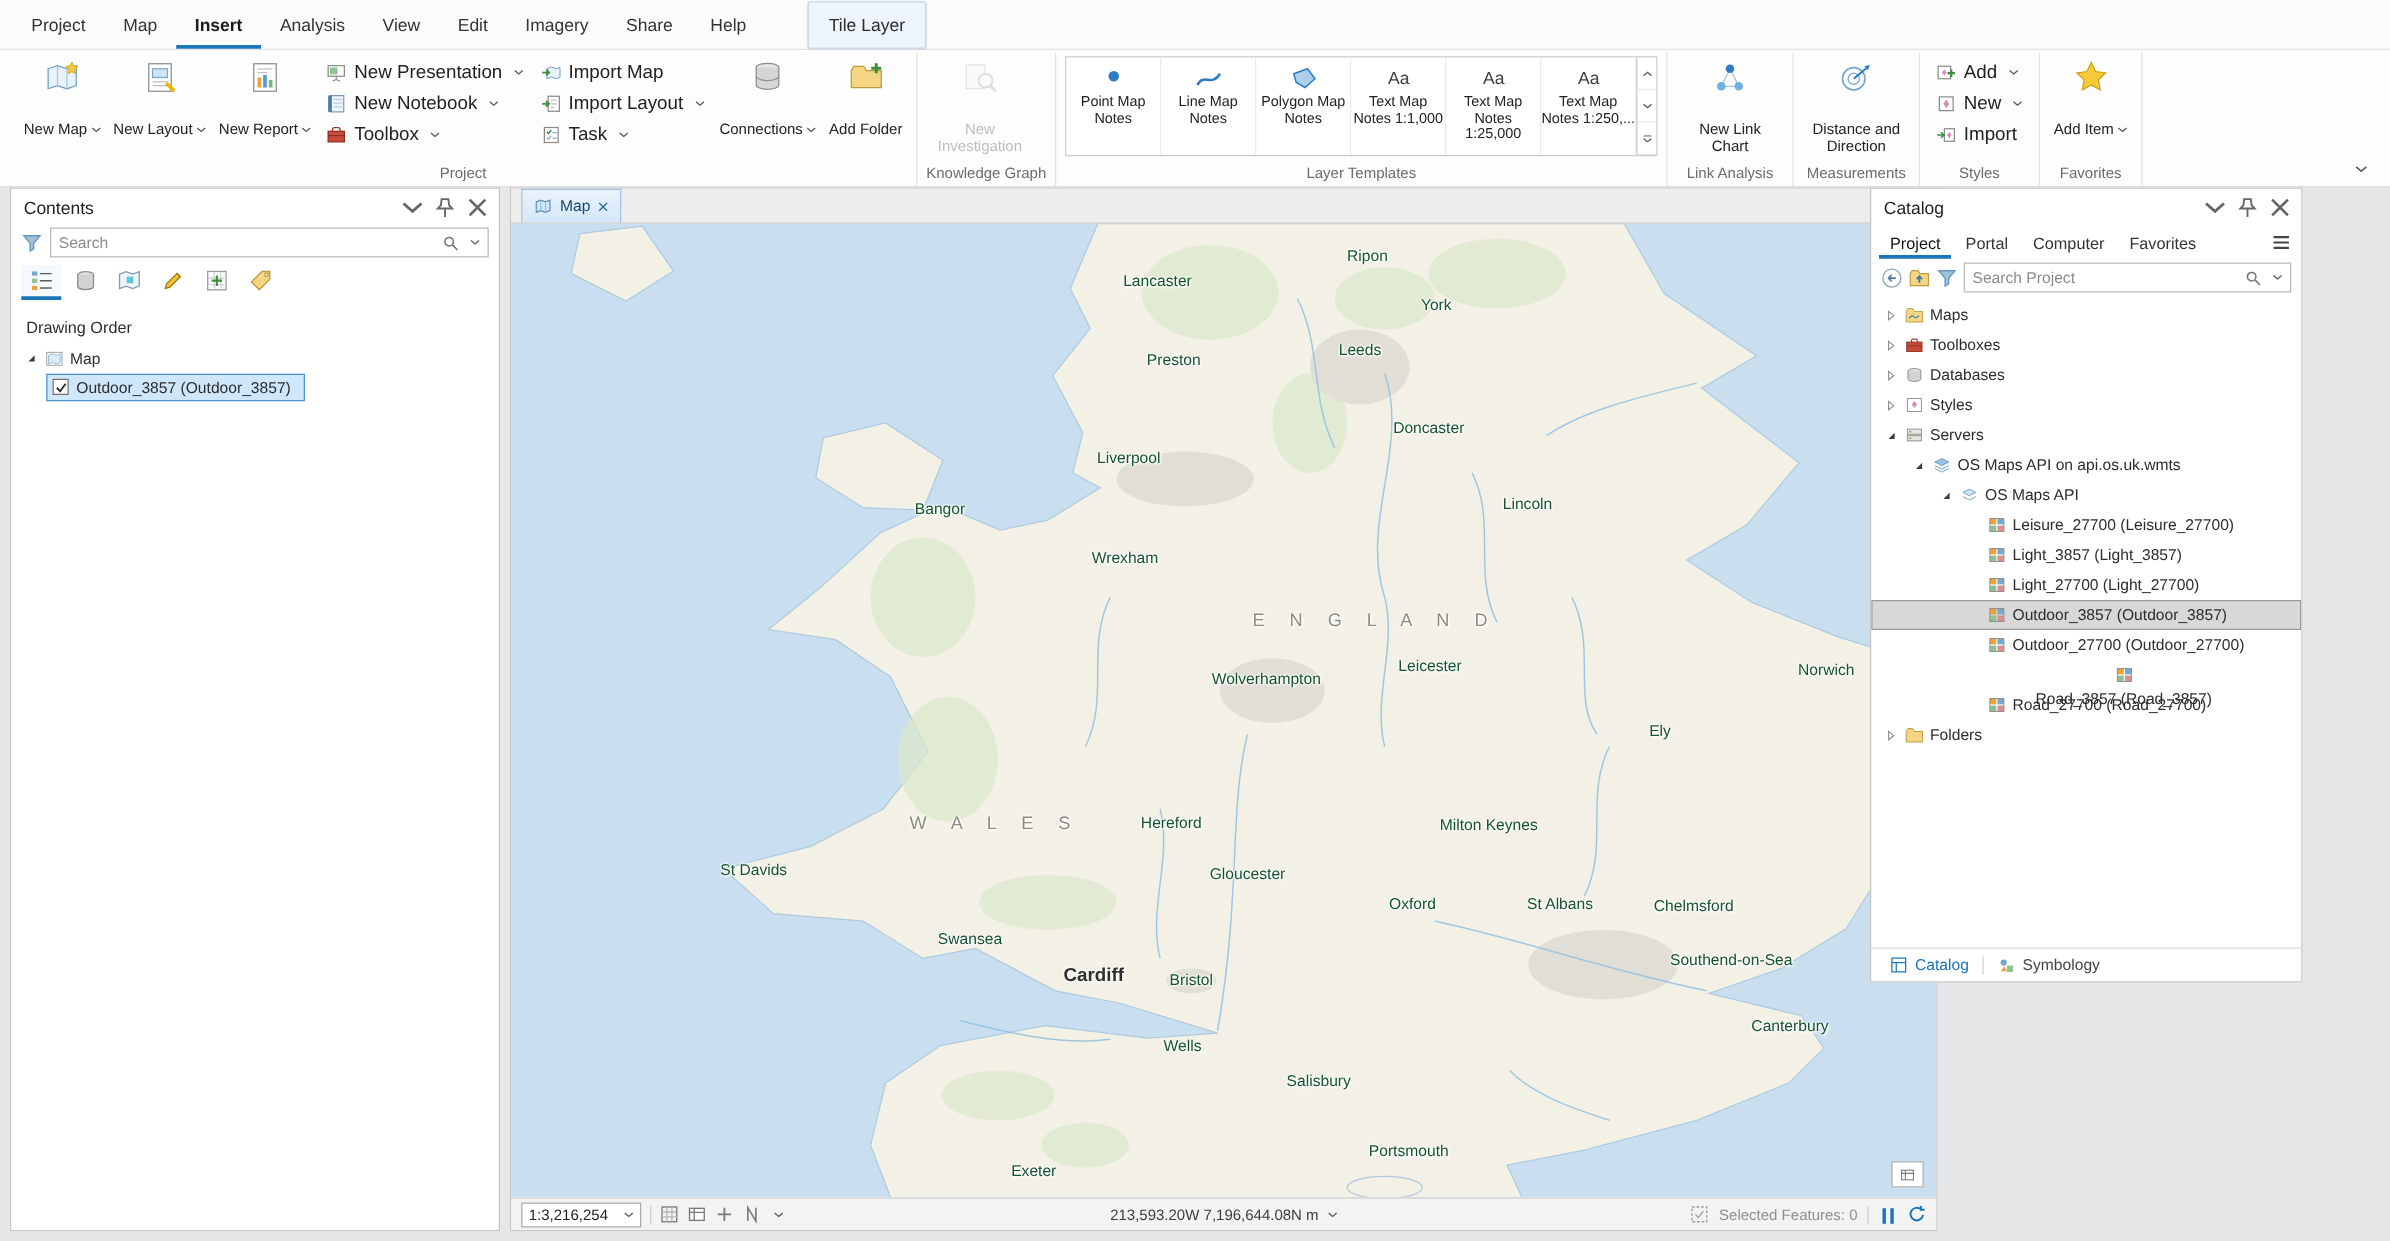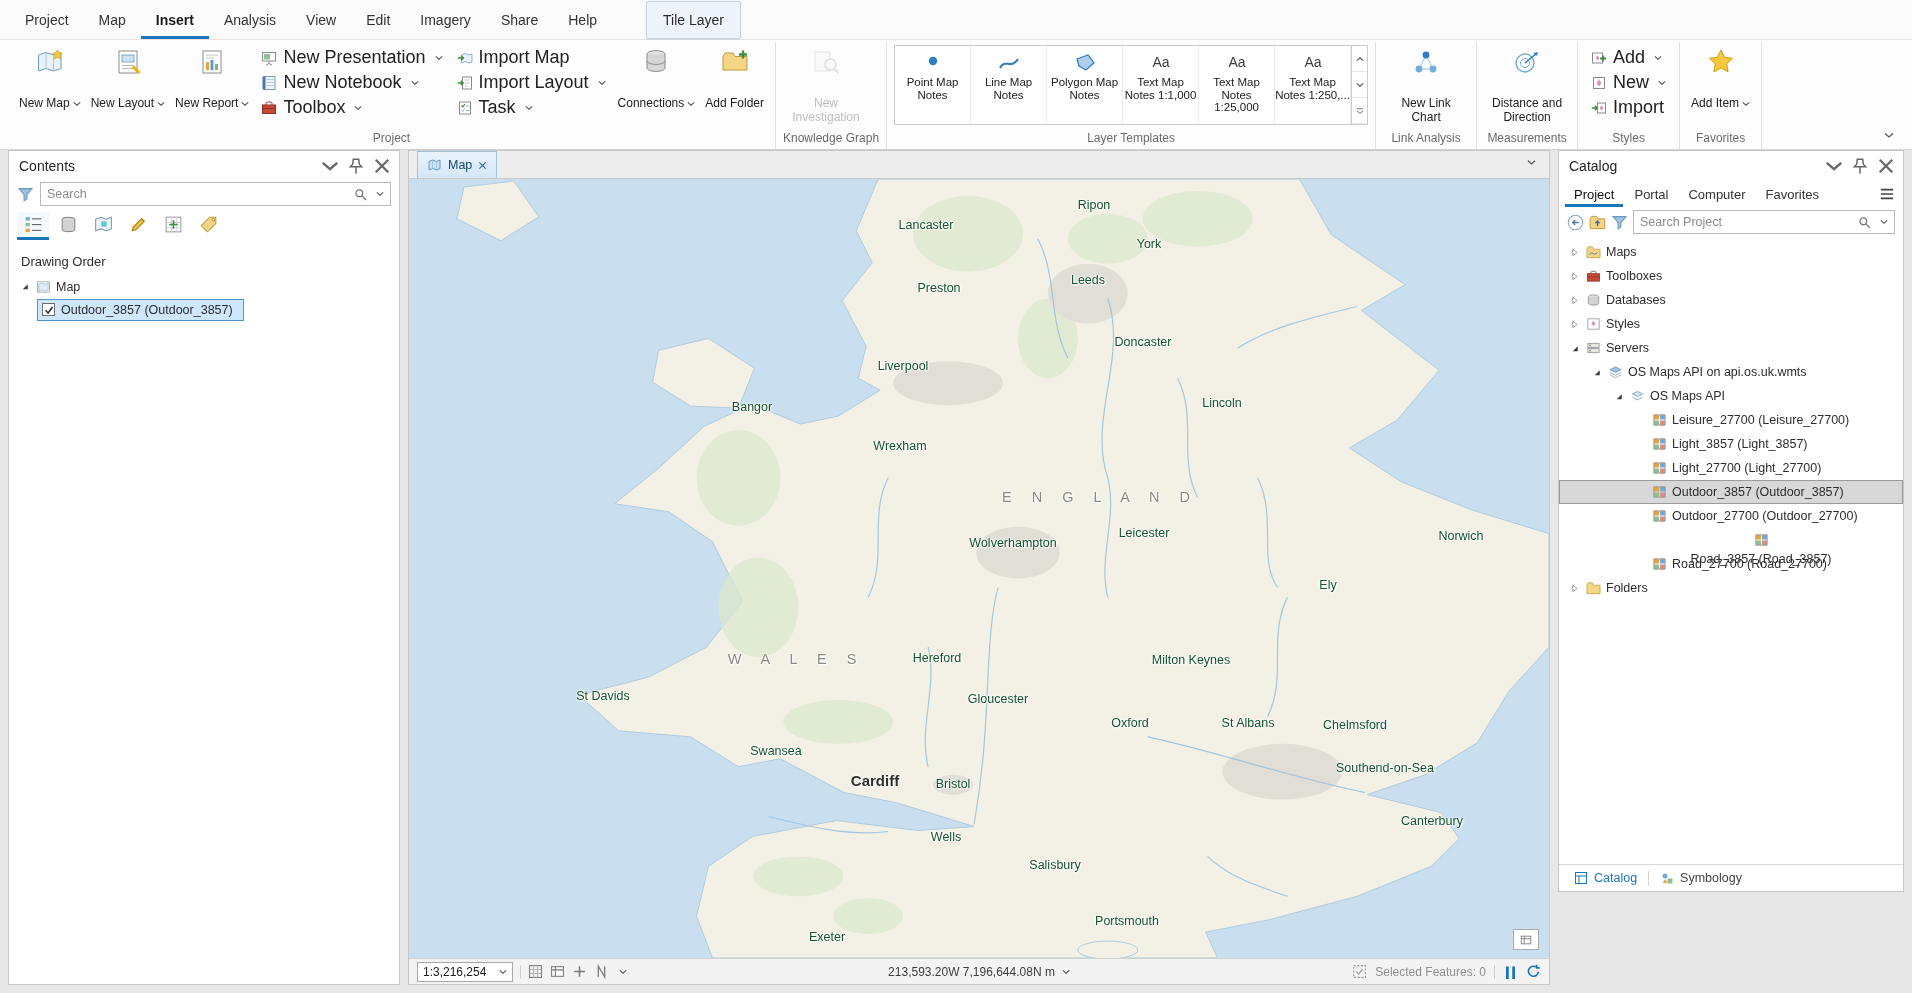--- a/index.html
+++ b/index.html
@@ -23,21 +23,21 @@
 #ribbon{position:absolute;top:40px;left:0;right:0;height:110px;background:#fdfdfd;border-bottom:1px solid #d4d4d4}
 .rib-groups{display:flex;height:100%;padding:2px 0 0 8px}
 .rib-group{display:flex;flex-direction:column;border-right:1px solid #e3e3e3;padding:0 7px}
 .rib-items{flex:1;display:flex;align-items:stretch;gap:2px}
 .rib-label{height:20px;text-align:center;font-size:12px;color:#6c6c6c;line-height:18px;white-space:nowrap}
 .btn-large{min-width:56px;max-width:86px;display:flex;flex-direction:column;align-items:center;padding:5px 4px 0 4px;border-radius:3px}
 .btn-large .lbl{font-size:12px;line-height:13.5px;text-align:center;color:#222;margin-top:20px}
 .btn-large.disabled{opacity:.55}
 .btn-large.disabled .lbl{color:#8a8a8a}
 .smallcol{display:flex;flex-direction:column;justify-content:flex-start;padding-top:3px}
-.btn-small{display:flex;align-items:center;gap:6px;height:25px;padding:0 6px;font-size:18px;color:#222;border-radius:3px;white-space:nowrap}
+.btn-small{display:flex;align-items:center;gap:6px;height:25px;padding:0 6px;font-size:15px;color:#222;border-radius:3px;white-space:nowrap}
 .gallery{display:flex;border:1px solid #cccccc;background:#fff;height:80px;margin-top:3px}
 .gal-item{width:76px;display:flex;flex-direction:column;align-items:center;border-right:1px solid #ececec}
 .gal-item .lbl{font-size:11.5px;line-height:12.5px;text-align:center;color:#222;margin-top:2px}
 .gal-scroll{width:16px;display:flex;flex-direction:column;border-left:1px solid #cccccc}
 .gal-scroll .gsb{flex:1;display:flex;align-items:center;justify-content:center;color:#555;border-bottom:1px solid #e7e7e7}
 .gal-scroll .gsb svg{width:8px;height:6px}
 .rib-collapse{position:absolute;right:14px;bottom:6px;width:18px;height:16px;color:#555;display:flex;align-items:center;justify-content:center}
 .rib-collapse svg{width:10px;height:7px}
 
 .panel{position:absolute;background:#fff;border:1px solid #c6c6c6;display:flex;flex-direction:column}
@@ -77,21 +77,21 @@
 .map-label.bold{font-size:15px;font-weight:bold;color:#30302b}
 .map-corner{position:absolute;right:10px;bottom:8px;width:26px;height:21px;background:#fff;border:1px solid #ababab;display:flex;align-items:center;justify-content:center}
 .map-corner .icon{width:14px;height:12px}
 #map-status{height:26px;background:#f3f3f3;border-top:1px solid #d2d2d2;display:flex;align-items:center;padding:0 8px;gap:7px;font-size:12px;color:#444;position:relative}
 .scalebox{width:96px;height:20px;border:1px solid #a8a8a8;background:#fff;display:flex;align-items:center;justify-content:space-between;padding:0 5px;font-size:12px;color:#222}
 .stic{width:15px;height:15px;color:#777}
 .status-coords{position:absolute;left:50%;transform:translateX(-50%);display:flex;align-items:center;gap:4px;color:#3d3d3d}
 .status-right{margin-left:auto;display:flex;align-items:center;gap:8px;color:#8f8f8f}
 .vdiv{width:1px;height:14px;background:#cfcfcf}
 
-#catalog{left:1558px;top:150px;width:346px;height:742px}
+#catalog{left:1496px;top:150px;width:346px;height:636px}
 .cat-tabs{display:flex;align-items:center;height:26px;padding:0 6px;gap:2px}
 .cat-tab{padding:0 9px;height:26px;display:flex;align-items:center;font-size:13px;color:#333}
 .cat-tab.active{box-shadow:inset 0 -3px 0 #1b75bb;color:#111}
 .cat-burger{margin-left:auto;width:18px;height:16px;color:#444;display:flex}
 .cat-searchrow{display:flex;align-items:center;margin:3px 8px 6px 8px;gap:5px}
 .cicon{width:17px;height:17px;display:flex}
 .cat-tree{flex:1;overflow:hidden}
 .cat-row{height:24px;display:flex;align-items:center;gap:5px;font-size:12.5px;color:#2d2d2d}
 .cat-row.selected{background:#d8d8d8;box-shadow:inset 0 0 0 1px #9b9b9b}
 .bottom-tabs{height:27px;border-top:1px solid #d8d8d8;display:flex;align-items:center;padding:0 6px;gap:2px;margin-top:auto}

